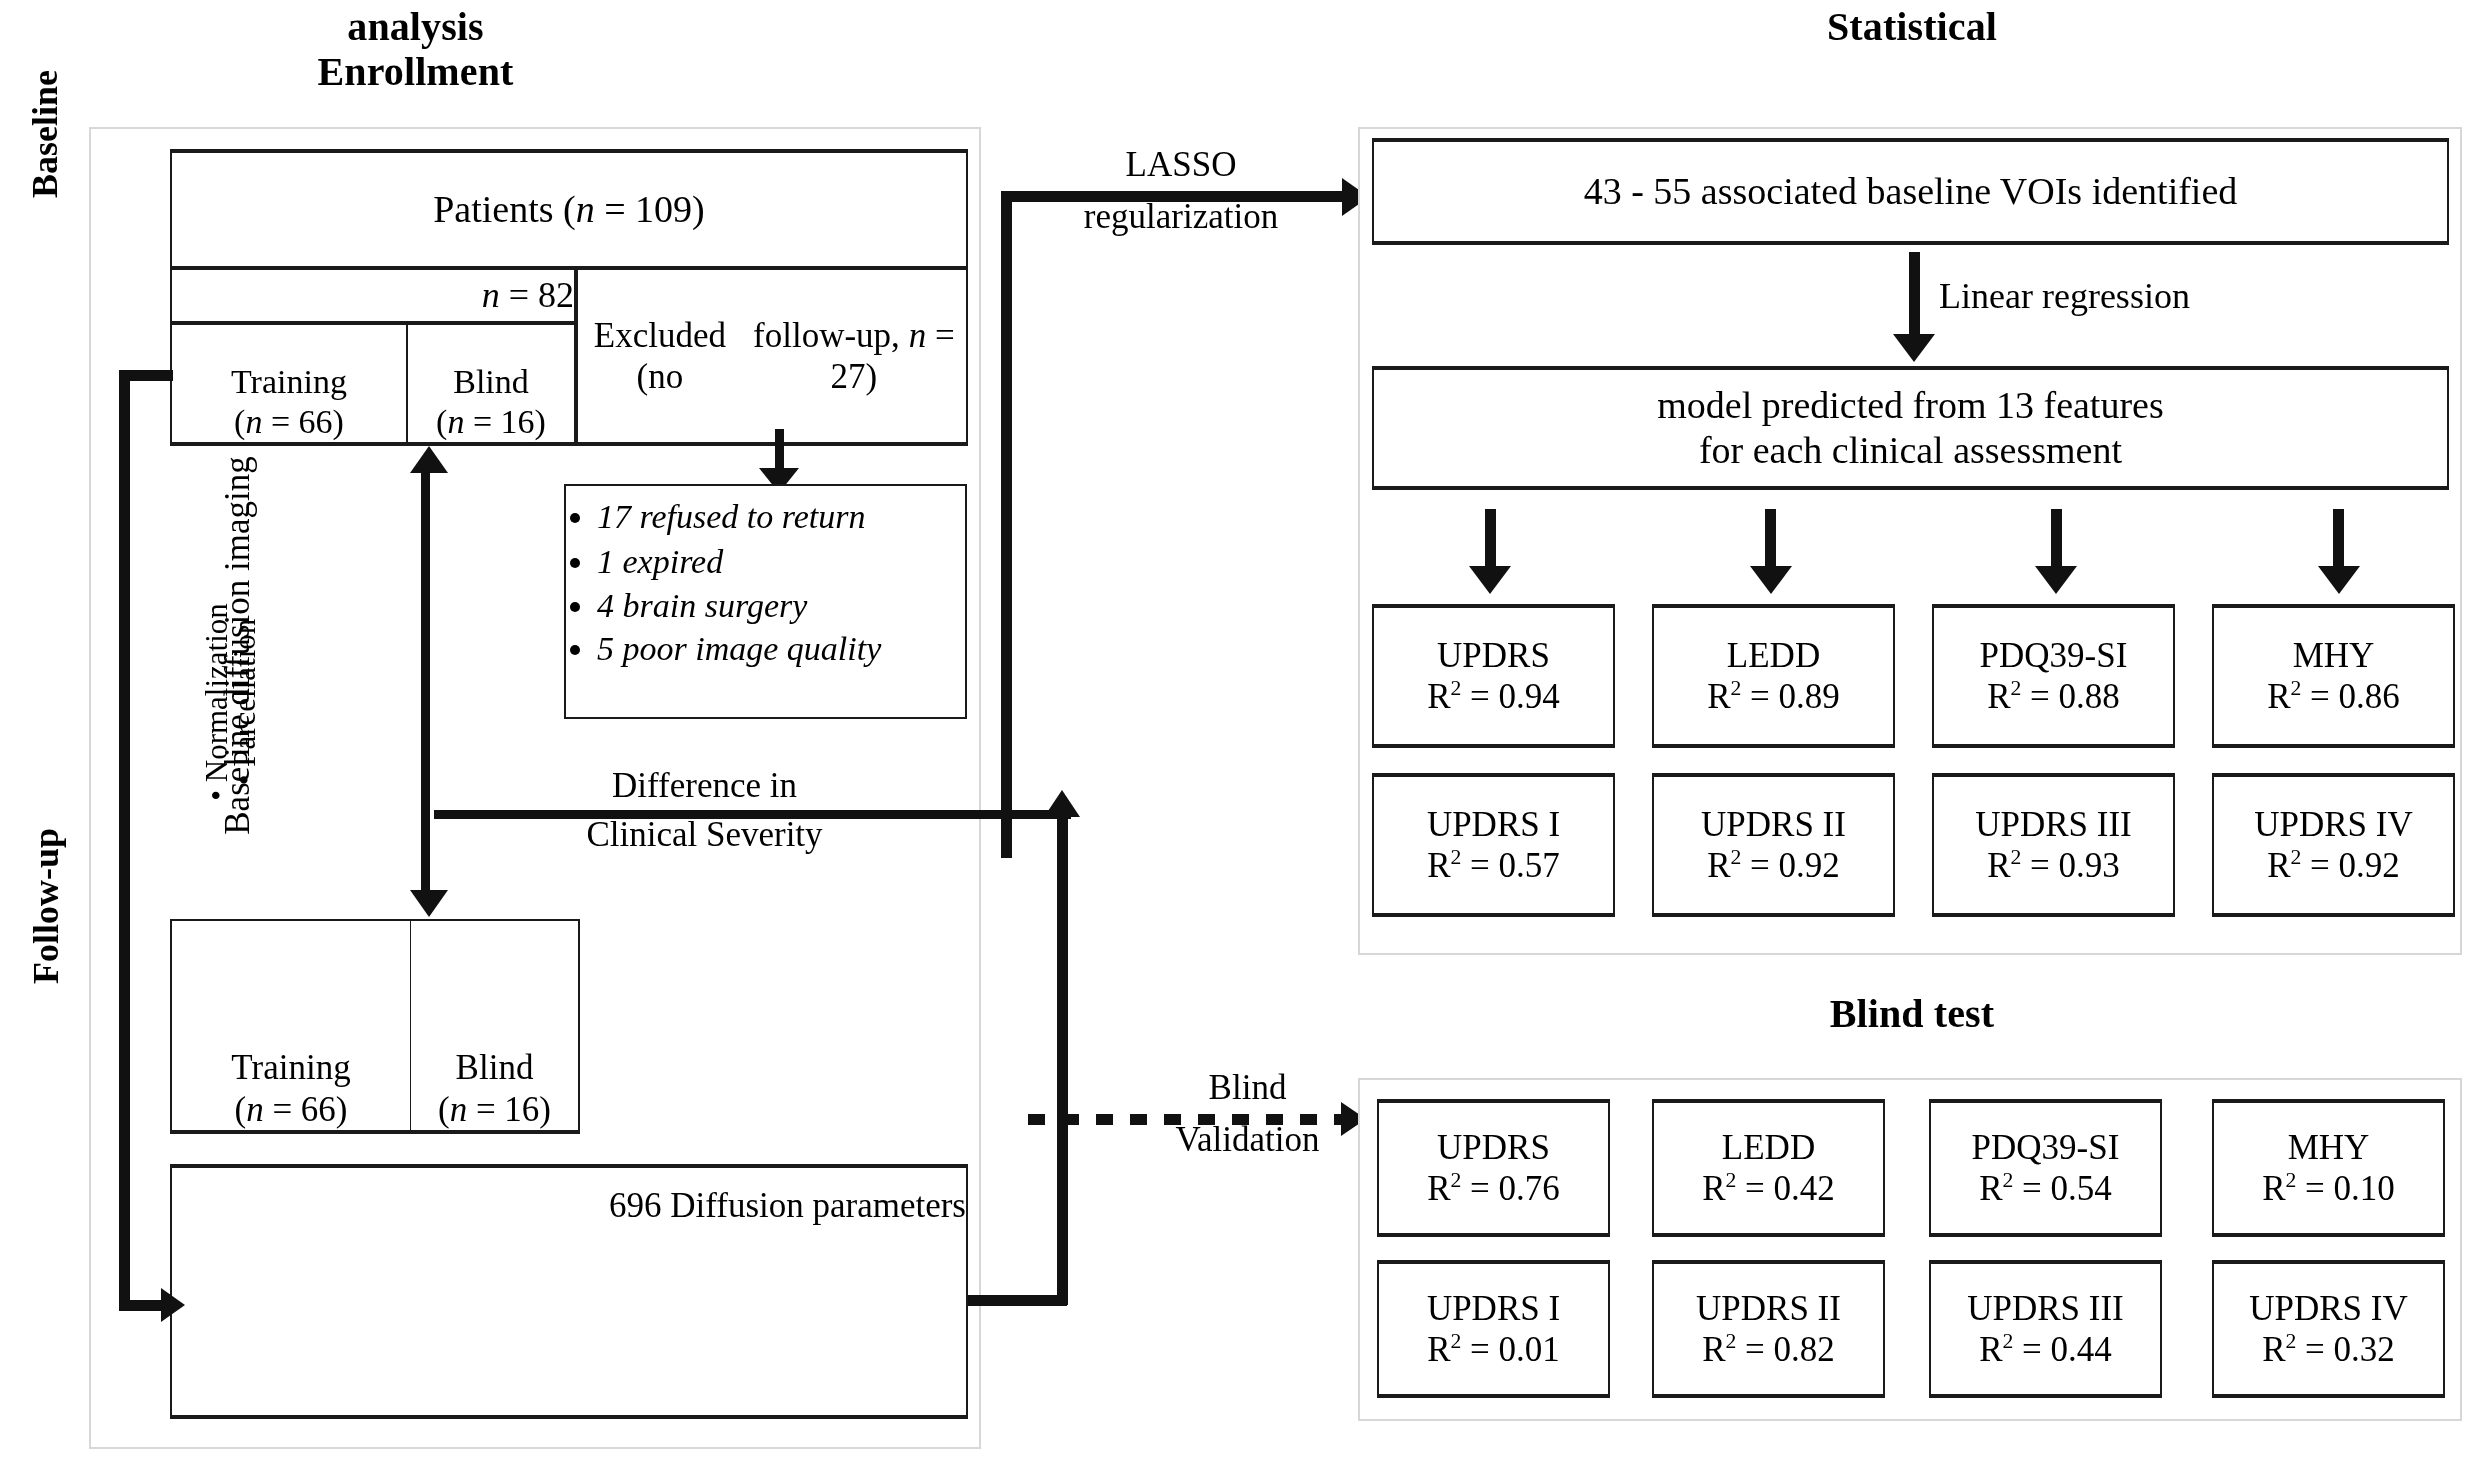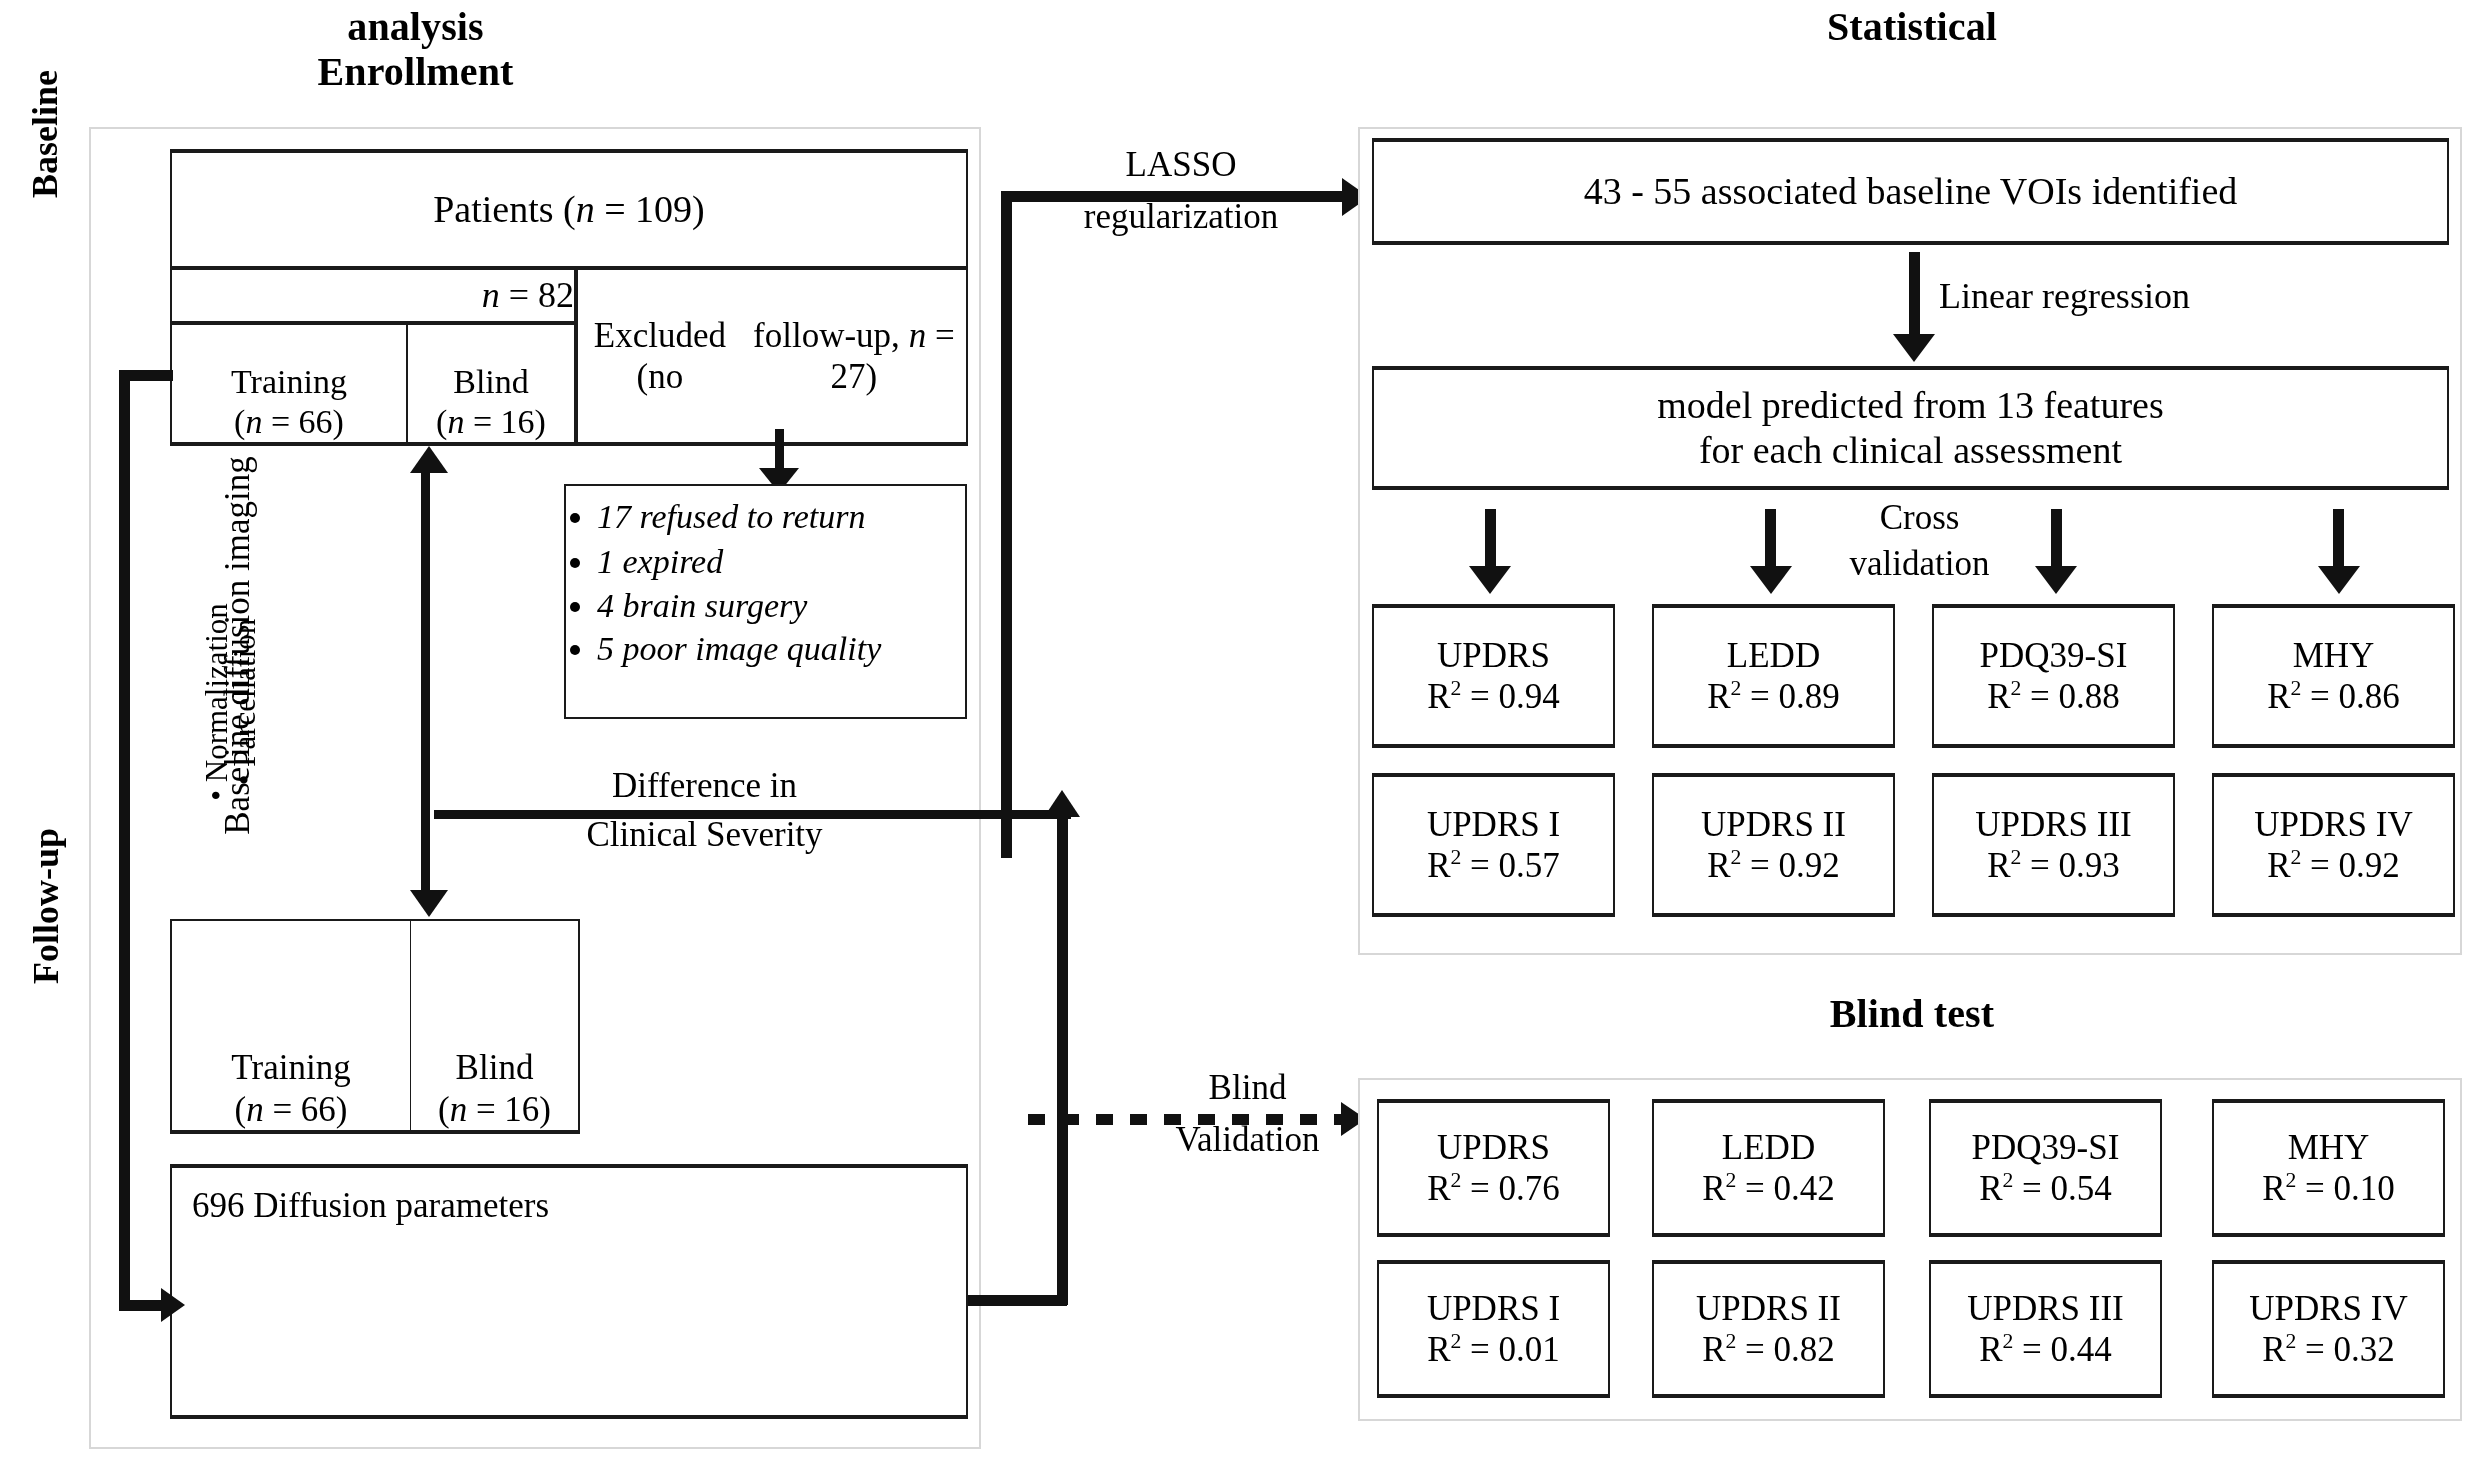--- a/index.html
+++ b/index.html
@@ -162,21 +162,21 @@
   <div class="abs box thick-bottom" style="left:170px;top:919px;width:242px;height:215px;font-size:35px;flex-direction:column;">
     <span class="txt">Training</span>
     <span class="txt">(<span class="ital">n</span> = 66)</span>
   </div>
   <div class="abs box thick-bottom" style="left:411px;top:919px;width:169px;height:215px;font-size:35px;border-left:none;flex-direction:column;">
     <span class="txt">Blind</span>
     <span class="txt">(<span class="ital">n</span> = 16)</span>
   </div>
 
   <div class="abs box thick-tb" style="left:170px;top:1164px;width:798px;height:255px;display:block;">
-    <div style="font-size:35px;text-align:left;padding:17.4px 0 0 20px;">696 Diffusion parameters</div>
+    <div style="font-size:35px;text-align:right;padding:17.4px 0 0 20px;">696 Diffusion parameters</div>
   </div>
 
   <div class="abs solid-black" style="left:119px;top:370px;width:54px;height:10.7px;"></div>
   <div class="abs solid-black" style="left:119px;top:370px;width:10.7px;height:941px;"></div>
   <div class="abs solid-black" style="left:119px;top:1300px;width:50px;height:10.7px;"></div>
   <div class="abs" style="left:161px;top:1288px;width:0;height:0;border-top:17.4px solid transparent;border-bottom:17.4px solid transparent;border-left:24px solid #111;"></div>
 
   <div class="abs solid-black" style="left:968px;top:1295px;width:99px;height:10.7px;"></div>
   <div class="abs solid-black" style="left:1057px;top:815px;width:10.7px;height:490px;"></div>
   <div class="abs" style="left:1044px;top:790px;width:0;height:0;border-left:18px solid transparent;border-right:18px solid transparent;border-bottom:27px solid #111;"></div>
@@ -221,25 +221,20 @@
 
   <div class="abs solid-black" style="left:1765px;top:509px;width:10.7px;height:62px;"></div>
   <div class="abs" style="left:1750px;top:566px;width:0;height:0;border-left:21px solid transparent;border-right:21px solid transparent;border-top:28px solid #111;"></div>
 
   <div class="abs solid-black" style="left:2051px;top:509px;width:10.7px;height:62px;"></div>
   <div class="abs" style="left:2035px;top:566px;width:0;height:0;border-left:21px solid transparent;border-right:21px solid transparent;border-top:28px solid #111;"></div>
 
   <div class="abs solid-black" style="left:2333px;top:509px;width:10.7px;height:62px;"></div>
   <div class="abs" style="left:2318px;top:566px;width:0;height:0;border-left:21px solid transparent;border-right:21px solid transparent;border-top:28px solid #111;"></div>
 
-  <div class="abs lbl" style="left:1792px;top:498px;width:255px;font-size:35px;">
-    <span class="txt">Cross</span>
-    <span class="txt" style="height:6.7px;"></span>
-    <span class="txt">validation</span>
-  </div>
 
   <div class="abs box thick-tb" style="left:1372px;top:604px;width:243px;height:144px;font-size:35px;flex-direction:column;">
     <span class="txt">UPDRS</span>
     <span class="txt">R<sup>2</sup> = <span title="0.94">0.94</span></span>
   </div>
   <div class="abs box thick-tb" style="left:1652px;top:604px;width:243px;height:144px;font-size:35px;flex-direction:column;">
     <span class="txt">LEDD</span>
     <span class="txt">R<sup>2</sup> = <span>0.89</span></span>
   </div>
   <div class="abs box thick-tb" style="left:1932px;top:604px;width:243px;height:144px;font-size:35px;flex-direction:column;">

